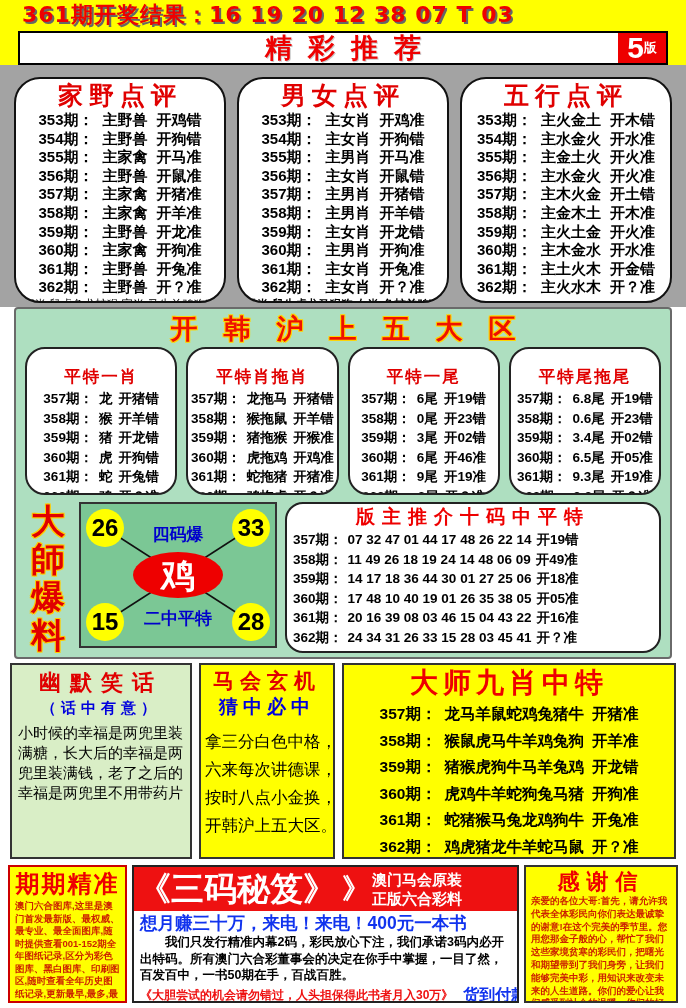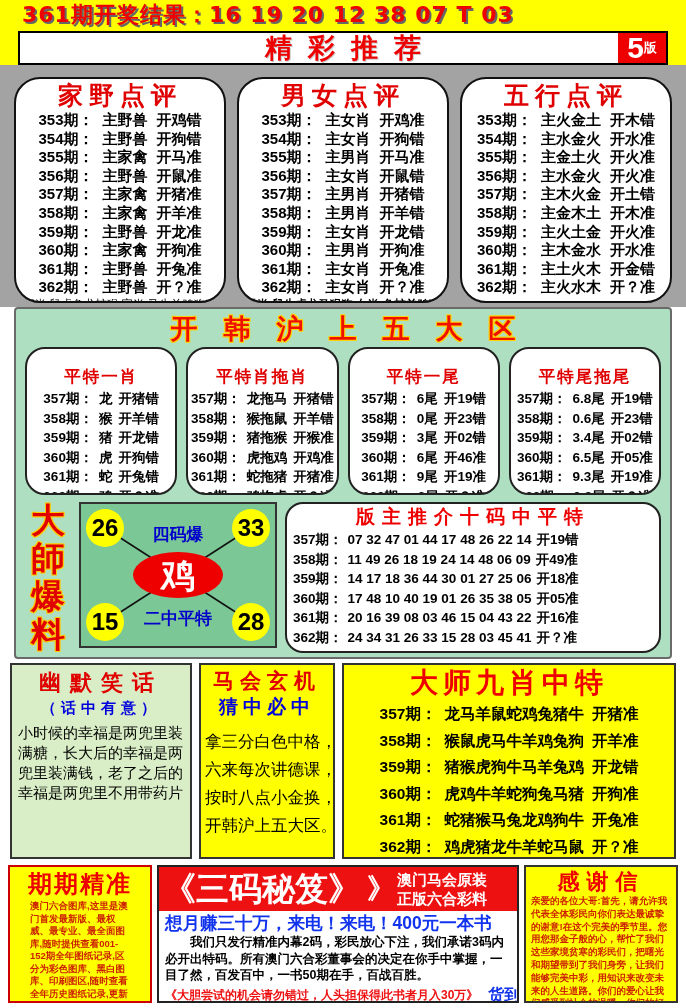--- a/index.html
+++ b/index.html
@@ -42,21 +42,21 @@
   .master-panels { display:flex; gap:9px; padding:0 4px; }
   .mini-panel { flex:1; background:#fff; border:2px solid #222; border-radius:20px; height:148px;
       padding:16px 2px; overflow:hidden; }
   .mini-title { color:#e00000; font-weight:900; font-size:16.5px; line-height:24px; text-align:center;
       font-family:"DejaVu Serif",serif; letter-spacing:2px; }
   .mrow { display:flex; justify-content:center; gap:6px; font-size:13.5px; font-weight:bold;
       line-height:19.5px; white-space:nowrap; }
 
   .master-bottom { display:flex; gap:8px; padding:7px 4px 0 4px; height:158px; }
   .burst-vert { width:46px; font-size:34px; line-height:38px; font-weight:900; color:#e00000;
-      word-break:break-all; text-align:center; font-family:Liberation Serif, serif;
+      word-break:break-all; text-align:center; font-family:Liberation Sans, sans-serif;
       text-shadow:1px 1px 0 #ffcc00,-1px -1px 0 #ffcc00,1px -1px 0 #ffcc00,-1px 1px 0 #ffcc00; }
   .burst-diagram { width:198px; height:146px; background:#7bc795; border:2px solid #333; }
   .ten-panel { flex:1; background:#fff; border:2px solid #222; border-radius:18px; padding:0 6px; overflow:hidden; }
   .ten-title { color:#ee0000; font-weight:900; font-size:19px; line-height:26px; letter-spacing:7px; text-align:center; }
   .trow { display:flex; gap:5px; font-size:13.5px; font-weight:bold; line-height:19.5px; white-space:nowrap; }
 
   svg text { font-family:"Liberation Sans",sans-serif; }
   .svg-num { font-size:24px; font-weight:bold; fill:#000; }
   .svg-label { font-size:17px; font-weight:bold; fill:#0000cc; }
   .svg-center { font-size:34px; font-weight:bold; fill:#fff; }
@@ -71,21 +71,21 @@
   .mystery-panel { width:136px; background:#ffff00; border:2px solid #333; padding:2px 4px; }
   .mystery-title { color:#e00000; font-size:21px; font-weight:900; letter-spacing:6px; text-align:center; line-height:27px; }
   .mystery-sub { color:#0000dd; font-size:19px; font-weight:900; letter-spacing:5px; text-align:center; line-height:25px; }
   .mystery-line { font-size:16.5px; line-height:28px; color:#000; white-space:nowrap; }
   .nine-panel { flex:1; background:#ffff00; border:2px solid #333; padding:0 4px; overflow:hidden; }
   .nine-title { color:#ee0000; font-size:28px; font-weight:900; letter-spacing:5px; text-align:center; line-height:36px; }
   .nrow { display:flex; justify-content:center; gap:8px; font-size:15.5px; font-weight:bold; line-height:26.5px; white-space:nowrap; }
 
   
   .bottom-row { display:flex; gap:5px; padding:4px 8px; height:146px; }
-  .precise-panel { width:144px; background:#ffff00; border:2px solid #cc0000; padding:2px 18px; overflow:hidden; }
+  .precise-panel { width:119px; background:#ffff00; border:2px solid #cc0000; padding:2px 3px; overflow:hidden; }
   .precise-title { color:#ee0000; font-size:24px; font-weight:900; text-align:center; letter-spacing:2px; line-height:30px; }
   .precise-body { color:#cc2200; font-size:9.5px; line-height:12.5px; font-weight:bold; padding:1px 2px; }
   .secret-panel { flex:1; border:2px solid #222; display:flex; flex-direction:column; background:#fff; overflow:hidden; }
   .secret-band { background:#ee1111; color:#fff; display:flex; align-items:center; height:44px; padding:0 4px; }
   .band-title { font-size:33px; font-weight:900; letter-spacing:0; white-space:nowrap;
       font-family:"DejaVu Serif",serif; }
   .band-arrow { font-size:28px; font-weight:900; margin:0 2px 0 6px; }
   .band-right { font-size:15px; font-weight:bold; line-height:19px; white-space:nowrap; }
   .secret-body { flex:1; padding:1px 6px; }
   .secret-headline { color:#1133ee; font-size:17.5px; font-weight:900; line-height:22px; white-space:nowrap; }

